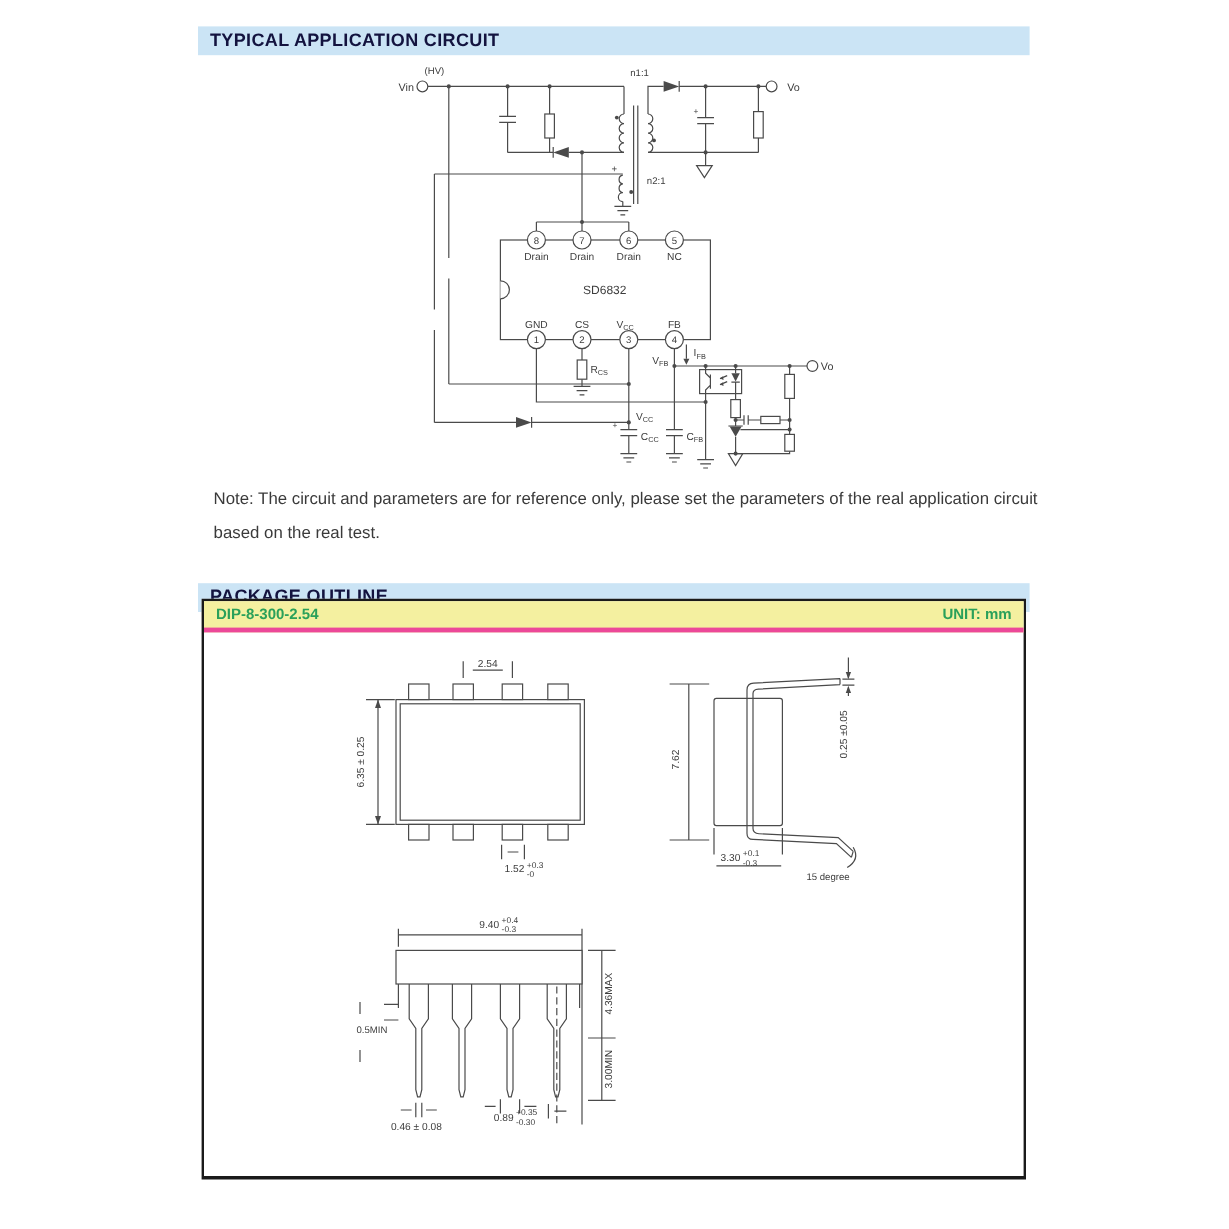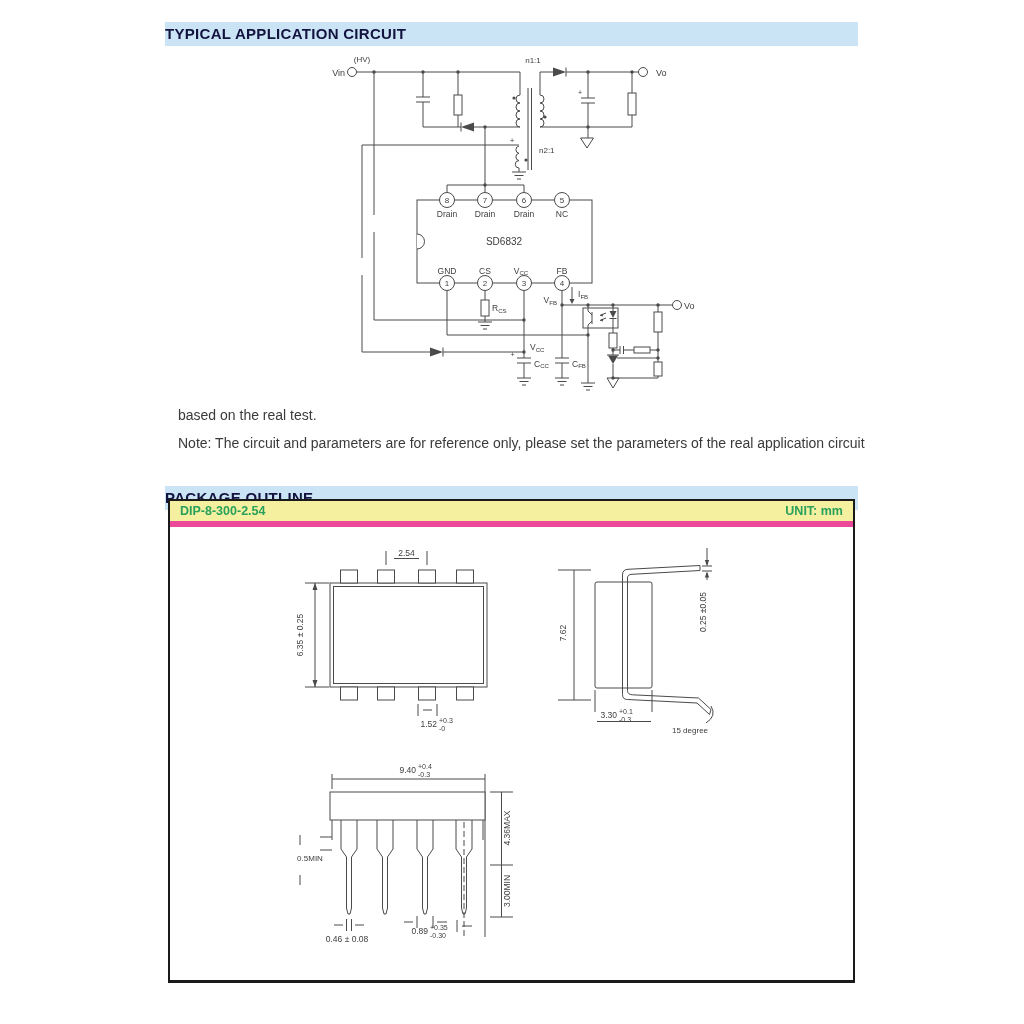--- a/index.html
+++ b/index.html
@@ -4,36 +4,36 @@
 <style>
   html,body{margin:0;padding:0;}
   body{
     width:1024px;height:1024px;position:relative;background:#fff;
     font-family:"Liberation Sans", sans-serif;overflow:hidden;
   }
   .hdr{
     position:absolute;left:165px;width:693px;height:24px;
     background:var(--header-bg,#cbe4f5);color:var(--header-text,#13133f);
     font-weight:bold;font-size:15px;line-height:24px;
-    padding-left:0;box-sizing:border-box;letter-spacing:.3px;
+    padding-left:10px;box-sizing:border-box;letter-spacing:.3px;
   }
   #hdr1{top:22px}
   #hdr2{top:486px}
   #circuit-svg{position:absolute;left:320px;top:52px;}
   .note{
     position:absolute;left:178px;top:401px;width:700px;
     font-size:14px;color:#3a3a3a;line-height:28px;
   }
   .note div{white-space:nowrap;}
   .pkg{
     position:absolute;left:168px;top:499px;width:687px;height:484px;
     border:2px solid #1a1a1a;border-bottom-width:3px;box-sizing:border-box;background:#fff;
   }
   .pkg-bar{
-    height:26px;background:var(--bar-yellow,#f4f0a0);border-bottom:6px solid #ec4899;
+    height:26px;background:var(--bar-yellow,#f4f0a0);border-bottom:4px solid #ec4899;
     display:flex;justify-content:space-between;align-items:center;
     padding:0 10px;font-size:12.5px;font-weight:bold;color:var(--accent-green,#2aa05a);
     box-sizing:border-box;
   }
   svg text{fill:#3d3d3d;font-family:"Liberation Sans",sans-serif;}
   .w{stroke:#4a4a4a;fill:none;stroke-width:1;}
   .fw{fill:#fff;stroke:#4a4a4a;stroke-width:1;}
   .fd{fill:#4a4a4a;stroke:none;}
   .dash{stroke:#4a4a4a;fill:none;stroke-width:1;stroke-dasharray:6 3;}
 </style>
@@ -196,22 +196,22 @@
     <text x="578" y="297" font-size="8.5" text-anchor="start">I<tspan font-size="6.12" dy="1.8">FB</tspan></text>
     <text x="557" y="303" font-size="8.5" text-anchor="end">V<tspan font-size="6.12" dy="1.8">FB</tspan></text>
     <text x="530" y="350" font-size="8.5" text-anchor="start">V<tspan font-size="6.12" dy="1.8">CC</tspan></text>
     <text x="512.5" y="357" font-size="7" text-anchor="middle">+</text>
     <text x="534" y="366.5" font-size="8.5" text-anchor="start">C<tspan font-size="6.12" dy="1.8">CC</tspan></text>
     <text x="572" y="366.5" font-size="8.5" text-anchor="start">C<tspan font-size="6.12" dy="1.8">FB</tspan></text>
     <text x="684" y="308.5" font-size="9" text-anchor="start">Vo</text>
   </svg>
 
 <div class="note">
+  <div>Note: The circuit and parameters are for reference only, please set the parameters of the real application circuit</div>
   <div>based on the real test.</div>
-  <div>Note: The circuit and parameters are for reference only, please set the parameters of the real application circuit</div>
 </div>
 
 <div class="hdr" id="hdr2">PACKAGE OUTLINE</div>
 
 <div class="pkg">
   <div class="pkg-bar">
     <span>DIP-8-300-2.54</span>
     <span>UNIT: mm</span>
   </div>
 

